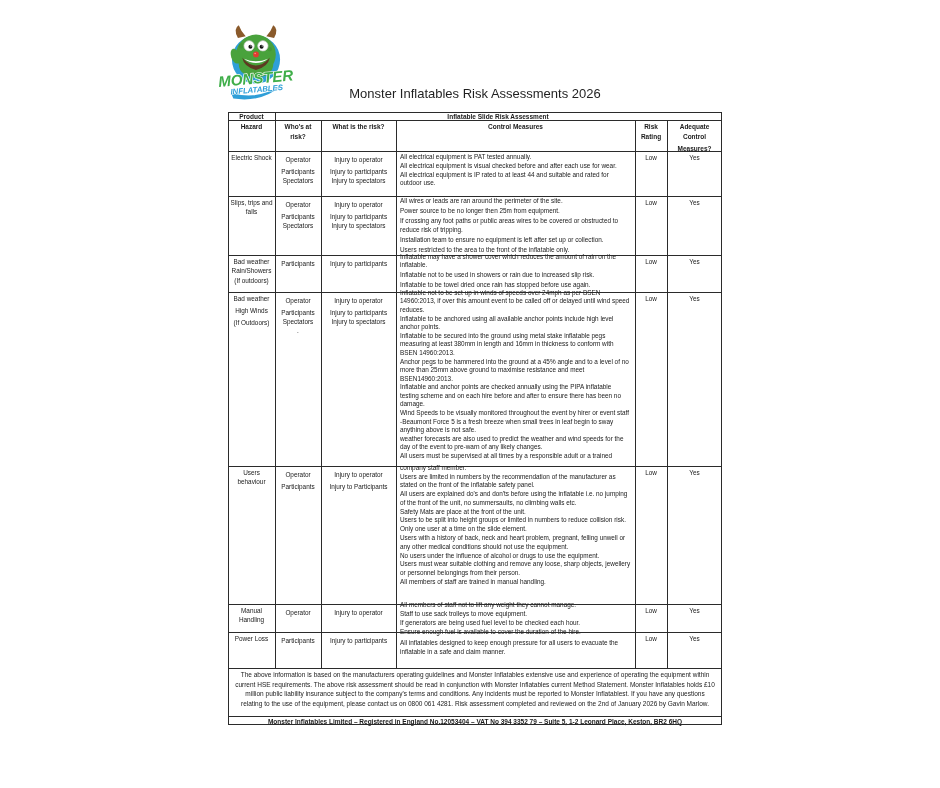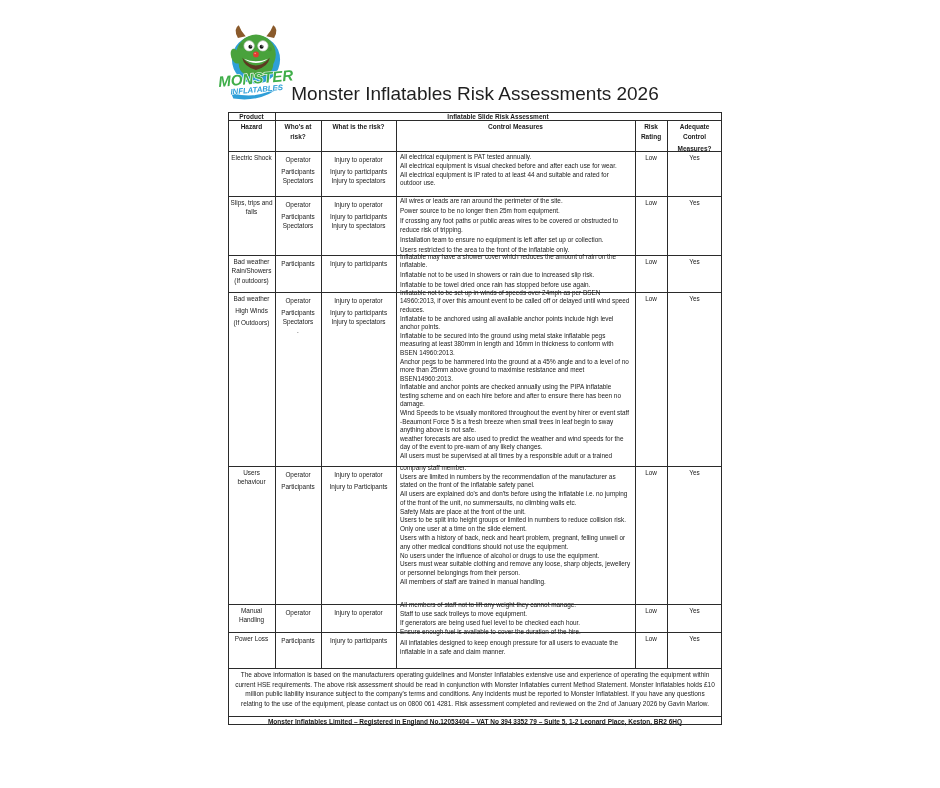--- a/index.html
+++ b/index.html
@@ -18,21 +18,21 @@
   .lg-horn  { fill: var(--logo-horn, #8a5a2b); }
   .lg-nose  { fill: var(--logo-nose, #e03c31); }
   .lg-word1 { fill: var(--logo-green, #3fae49); stroke: #fff; stroke-width: 1.4px; paint-order: stroke;
               font-family: "Liberation Sans", sans-serif; font-weight: bold; font-style: italic; }
   .lg-word2 { fill: var(--logo-blue, #2f9fd8); stroke: #fff; stroke-width: 1.1px; paint-order: stroke;
               font-family: "Liberation Sans", sans-serif; font-weight: bold; font-style: italic; }
 
   
   #title {
     position: absolute; left: 228px; top: 85px; width: 494px;
-    font-size: 19px; line-height: 17px; text-align: center; color: #1f1f1f;
+    font-size: 13px; line-height: 17px; text-align: center; color: #1f1f1f;
   }
 
   
   #sheet { position: absolute; left: 228px; top: 112px; width: 494px; height: 613px; }
   .gl { position: absolute; background: var(--border, #2b2b2b); z-index: 6; }
   .cell { position: absolute; z-index: 2; }
   .hdr { font-weight: bold; font-size: 6.5px; line-height: 9.5px; text-align: center; }
   .hdr p { margin: 0 0 3px; }
   .prod { font-weight: bold; font-size: 6.5px; line-height: 8px; text-align: center; }
   .side { font-size: 6.4px; line-height: 9.3px; text-align: center; }

